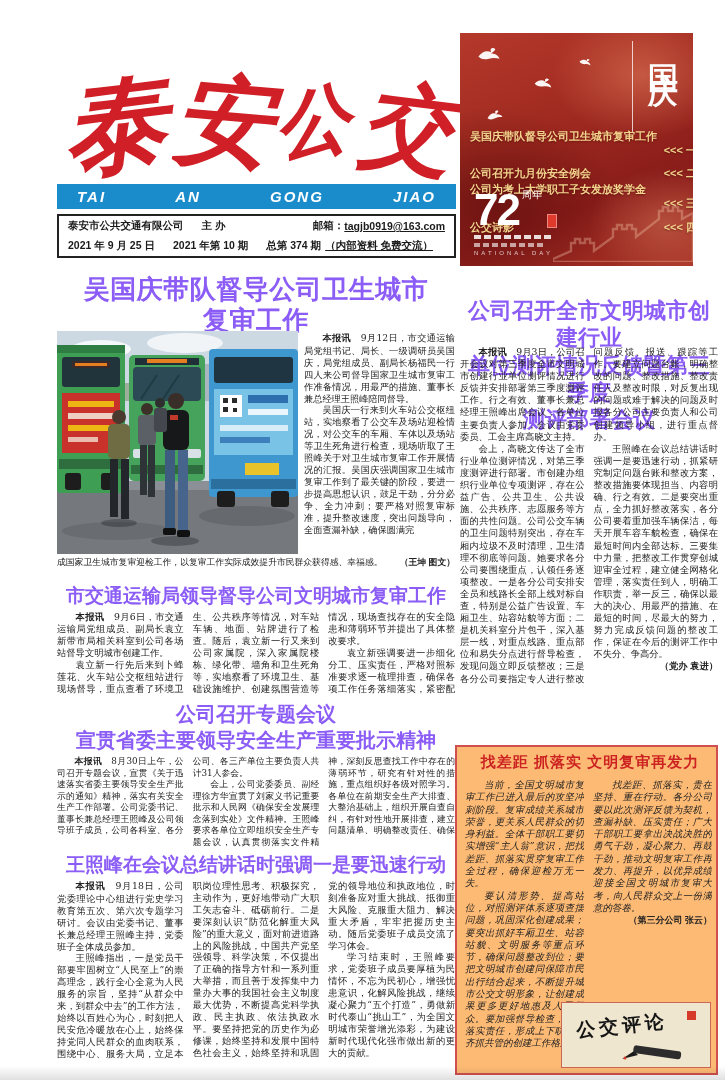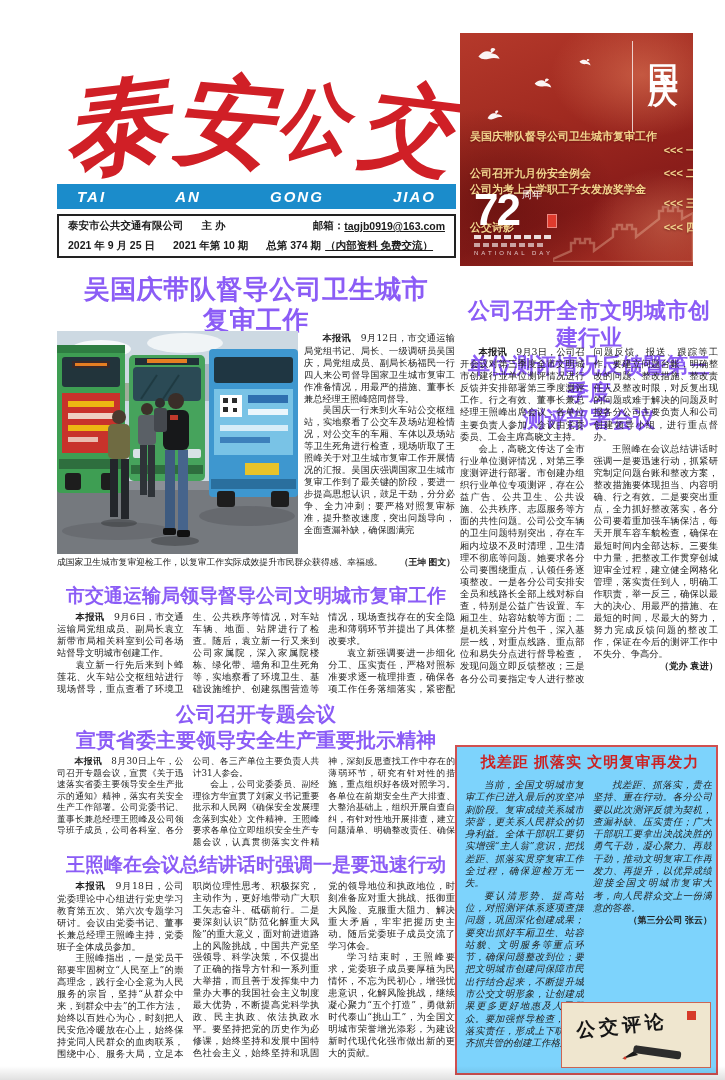--- a/index.html
+++ b/index.html
@@ -82,21 +82,21 @@
   .a3-body{left:57px;top:611px;width:398px;height:86px;font-size:9.3px;line-height:12px;}
 
   .a4-head{left:57px;top:701px;width:398px;font-size:20px;line-height:1.3;}
   .a4-body{left:57px;top:756px;width:398px;height:94px;font-size:8.8px;line-height:11.5px;}
 
   .a5-head{left:57px;top:852px;width:398px;font-size:19px;}
   .a5-body{left:57px;top:880px;width:398px;height:181px;font-size:9.3px;line-height:11.9px;}
 
   
   .edit-box{position:absolute;left:455px;top:745px;width:263px;height:330px;box-sizing:border-box;
-        border:2px solid #d05050;background:#7dd3fc;padding-left:7px;}
+        border:2px solid #d05050;background:#fdba74;padding-left:7px;}
   .edit-title{margin-top:6px;text-align:center;color:#cc2222;font-size:15px;font-weight:800;
         letter-spacing:1px;font-family:"Liberation Sans",sans-serif;}
   .edit-col{position:absolute;text-align:justify;font-family:"DejaVu Serif",serif;font-style:italic;
         font-size:9.5px;line-height:12.3px;color:#222;overflow:hidden;}
   .edit-col p{margin:0;text-indent:2em;}
   .edit-c1{left:8px;top:32px;width:119px;height:288px;}
   .edit-c2{left:136px;top:32px;width:119px;height:212px;}
   .edit-col .byline{font-style:normal;font-size:9px;}
 
   .comm-box{position:absolute;right:5px;bottom:5px;width:148px;height:64px;background:#efe6cf;

